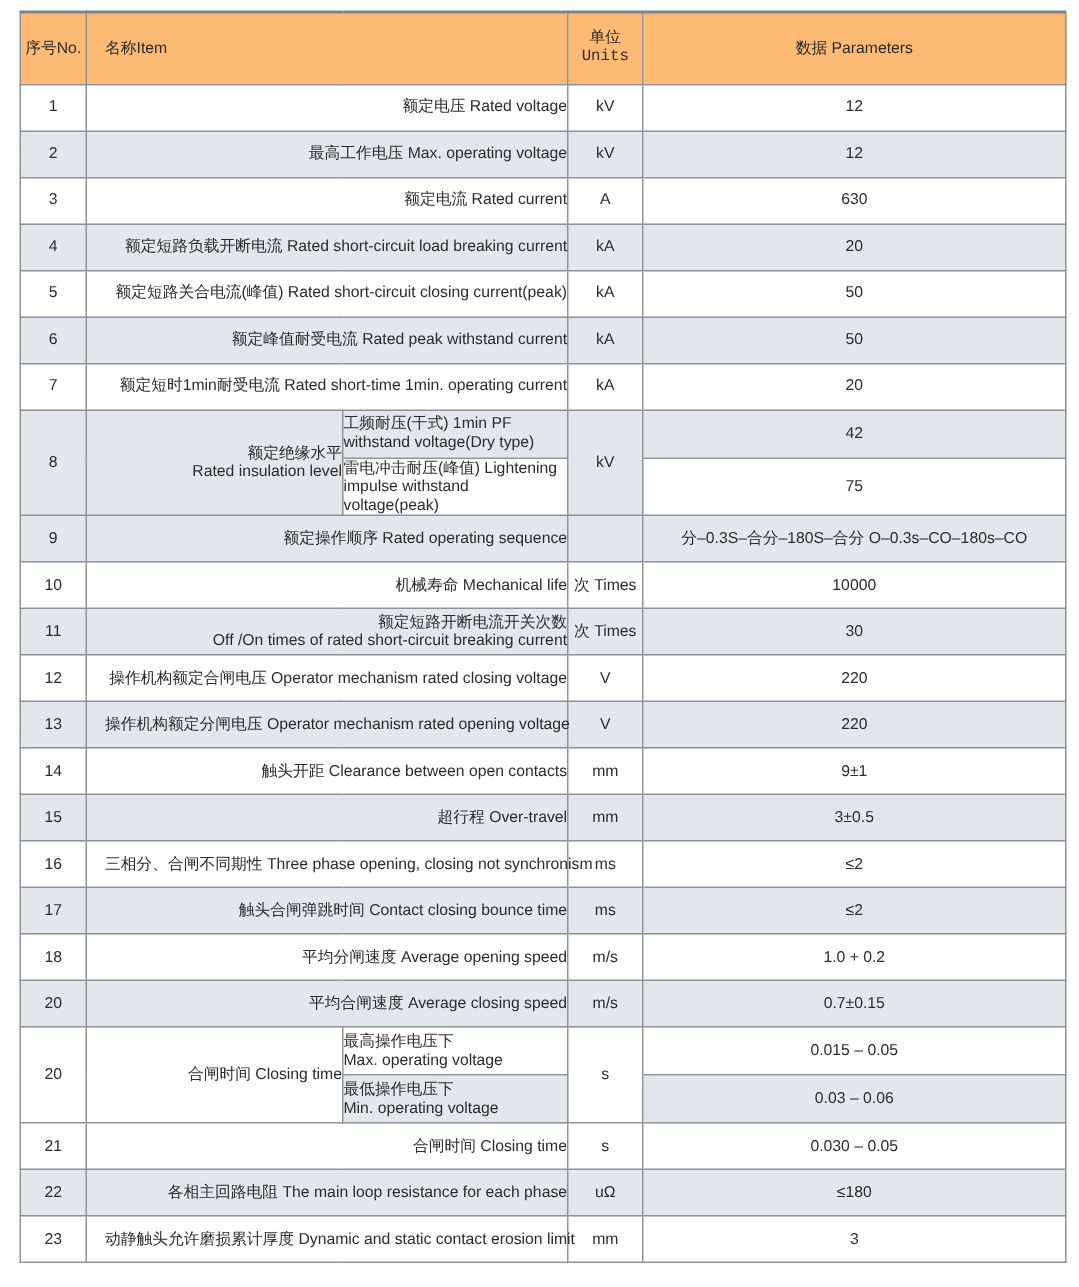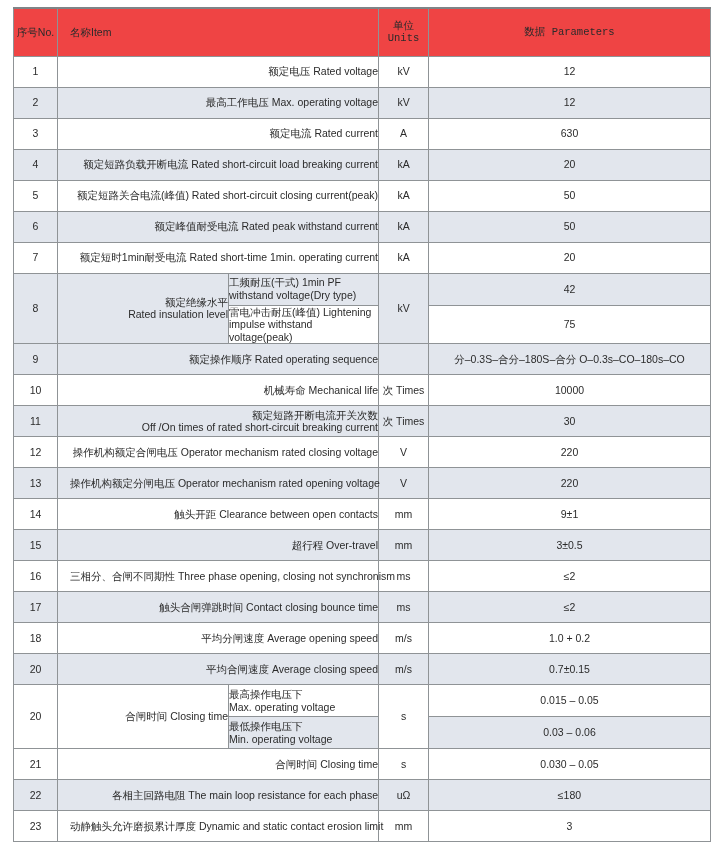--- a/index.html
+++ b/index.html
@@ -28,33 +28,33 @@
   }
   td, th {
     border: 1px solid #8f9396;
     font-size: 10.5px;
     font-weight: normal;
     vertical-align: middle;
     background: transparent;
     line-height: 1.2;
   }
   tr { height: 31px; }
-  tr.hdr { height: 48px; background: #ef4444; }
+  tr.hdr { height: 48px; background: #fdba74; }
   tr.subrow { height: 32px; }
   tr.shade { background: #e2e6ed; }
   .c-no   { text-align: center; }
   .c-item { text-align: right; padding-left: 12px; white-space: nowrap; }
   .c-sub  { text-align: left; padding-left: 0; }
   .c-units{ text-align: center; }
   .c-val  { text-align: center; }
   .pre    { white-space: pre-line; line-height: 1.2; }
   th.h-item { text-align: left; padding-left: 12px; }
   th.h-no { text-align: center; }
   th.h-units { text-align: center; font-family: Liberation Mono, monospace; }
-  th.h-val { text-align: center; font-family: Liberation Mono, monospace; }
+  th.h-val { text-align: center; }
 </style>
 </head>
 <body>
 
 <div class="page">
 
   <table class="spec">
     <colgroup>
       <col style="width:44px">
         <col style="width:171px">

